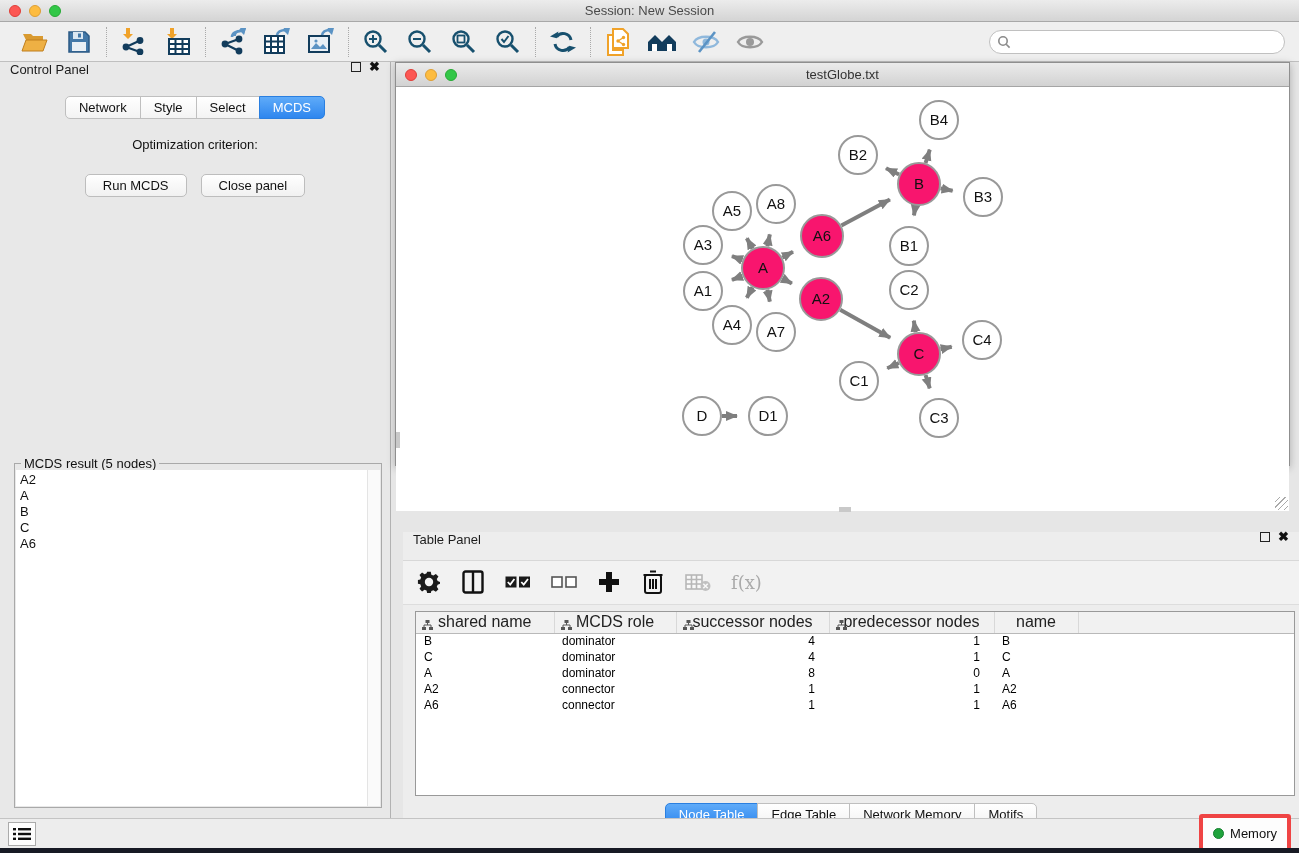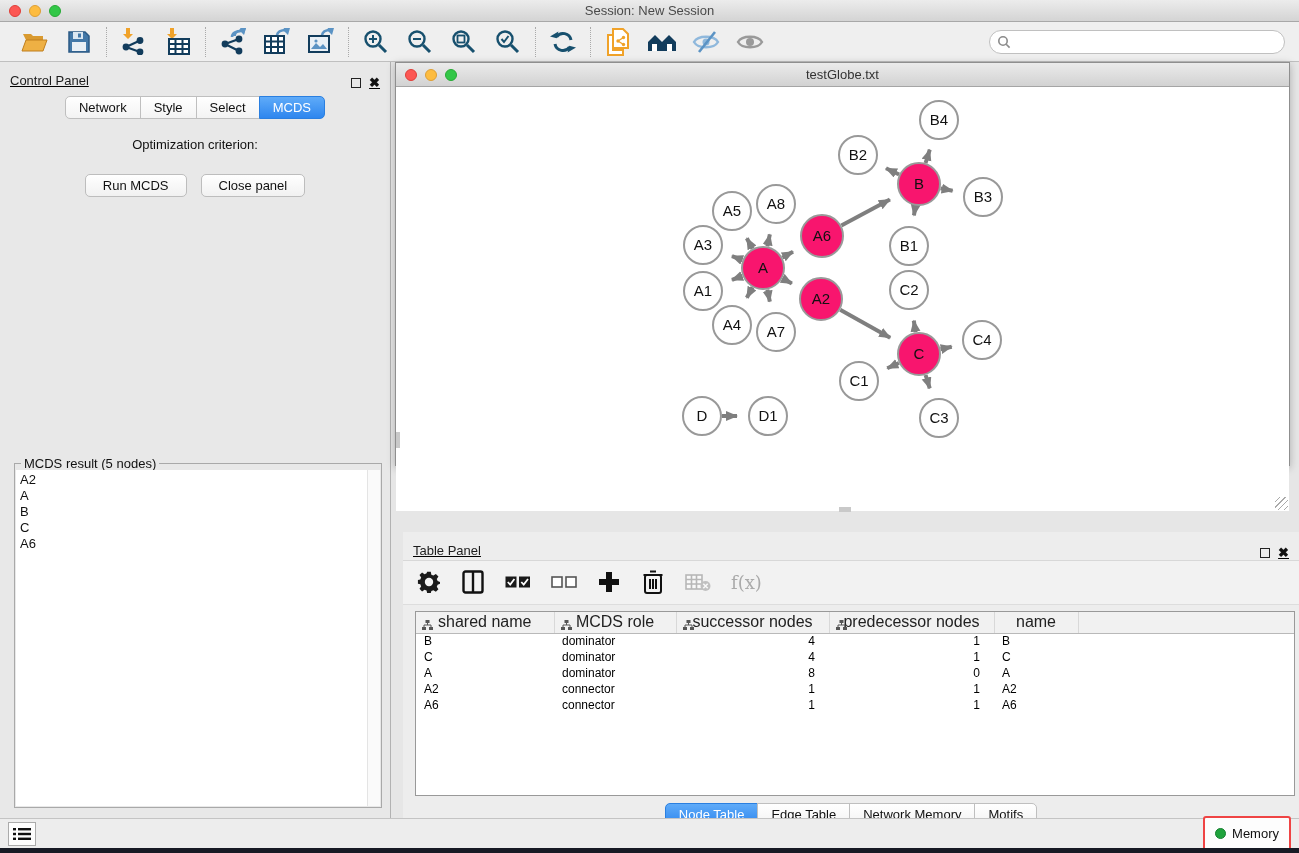--- a/index.html
+++ b/index.html
@@ -25,21 +25,21 @@
   .tb-btn { width:30px; height:30px; display:flex; align-items:center; justify-content:center; cursor:default; }
   .tb-btn svg { display:block; }
   .search-wrap { margin-left:auto; margin-right:6px; position:relative; }
   .search-input { width:296px; height:24px; border:1px solid #c0c0c0; border-radius:12px;
     background:#fff; padding:0 8px 0 26px; font-size:13px; outline:none; }
   .search-icon { position:absolute; left:8px; top:5px; }
 
   
   .control-panel { position:absolute; left:0; top:62px; width:391px; height:756px;
     background:#e8e8e8; border-right:1px solid #b2b2b2; display:flex; flex-direction:column; }
-  .panel-header { height:26px; display:flex; align-items:flex-end; padding:0 10px;text-decoration:underline; }
+  .panel-header { height:26px; display:flex; align-items:flex-start; padding:0 10px; }
   .panel-header .ph-title { font-size:13px; color:#1c1c1c; }
   .ph-btns { margin-left:auto; display:flex; align-items:center; gap:8px; }
   .ph-float { width:10px; height:10px; border:1.5px solid #222; background:transparent; }
   .ph-close { font-size:13px; font-weight:bold; color:#111; line-height:10px; }
 
   .seg-tabs { display:flex; justify-content:center; margin-top:8px; }
   .seg-tab { font-size:13px; padding:3px 13px; background:linear-gradient(#ffffff,#f3f3f3);
     border:1px solid #bfbfbf; margin-left:-1px; color:#111; cursor:default; }
   .seg-tab:first-child { border-radius:5px 0 0 5px; margin-left:0; }
   .seg-tab:last-child { border-radius:0 5px 5px 0; }
@@ -98,21 +98,21 @@
   .node-table th:last-child { border-right:none; }
   .node-table th .col-icon { position:absolute; left:6px; top:5px; }
   .node-table td { height:16px; font-size:12px; color:#000; padding:0 8px; white-space:nowrap; }
   .node-table td.num { text-align:right; padding-right:14px; }
   .tp-tabs { display:flex; justify-content:center; margin-top:7px;align-items:flex-end; }
 
   
   .statusbar { position:absolute; left:0; top:818px; width:1299px; height:30px;
     background:#ededed; border-top:1px solid #c4c4c4; display:flex; align-items:center; padding:0 8px; }
   .list-btn { width:28px; height:24px; background:#fdfdfd; border:1px solid #ababab; display:flex; align-items:center; justify-content:center; }
-  .memory-btn { margin-left:auto; height:34px; background:#fdfdfd; border:2px solid #ef4444; border-radius:3px;
+  .memory-btn { margin-left:auto; height:34px; background:#fdfdfd; border:4px solid #ef4444; border-radius:3px;
     display:flex; align-items:center; gap:6px; padding:16px 10px; font-size:13px; color:#111; }
   .mem-dot { width:11px; height:11px; border-radius:50%; background:#1fa33c; border:1px solid #158030; }
   .desktop-strip { position:absolute; left:0; top:848px; width:1299px; height:5px; background:#171a24; }
 </style>
 </head>
 <body>
 
 <div class="app">
 
   <div class="titlebar">

